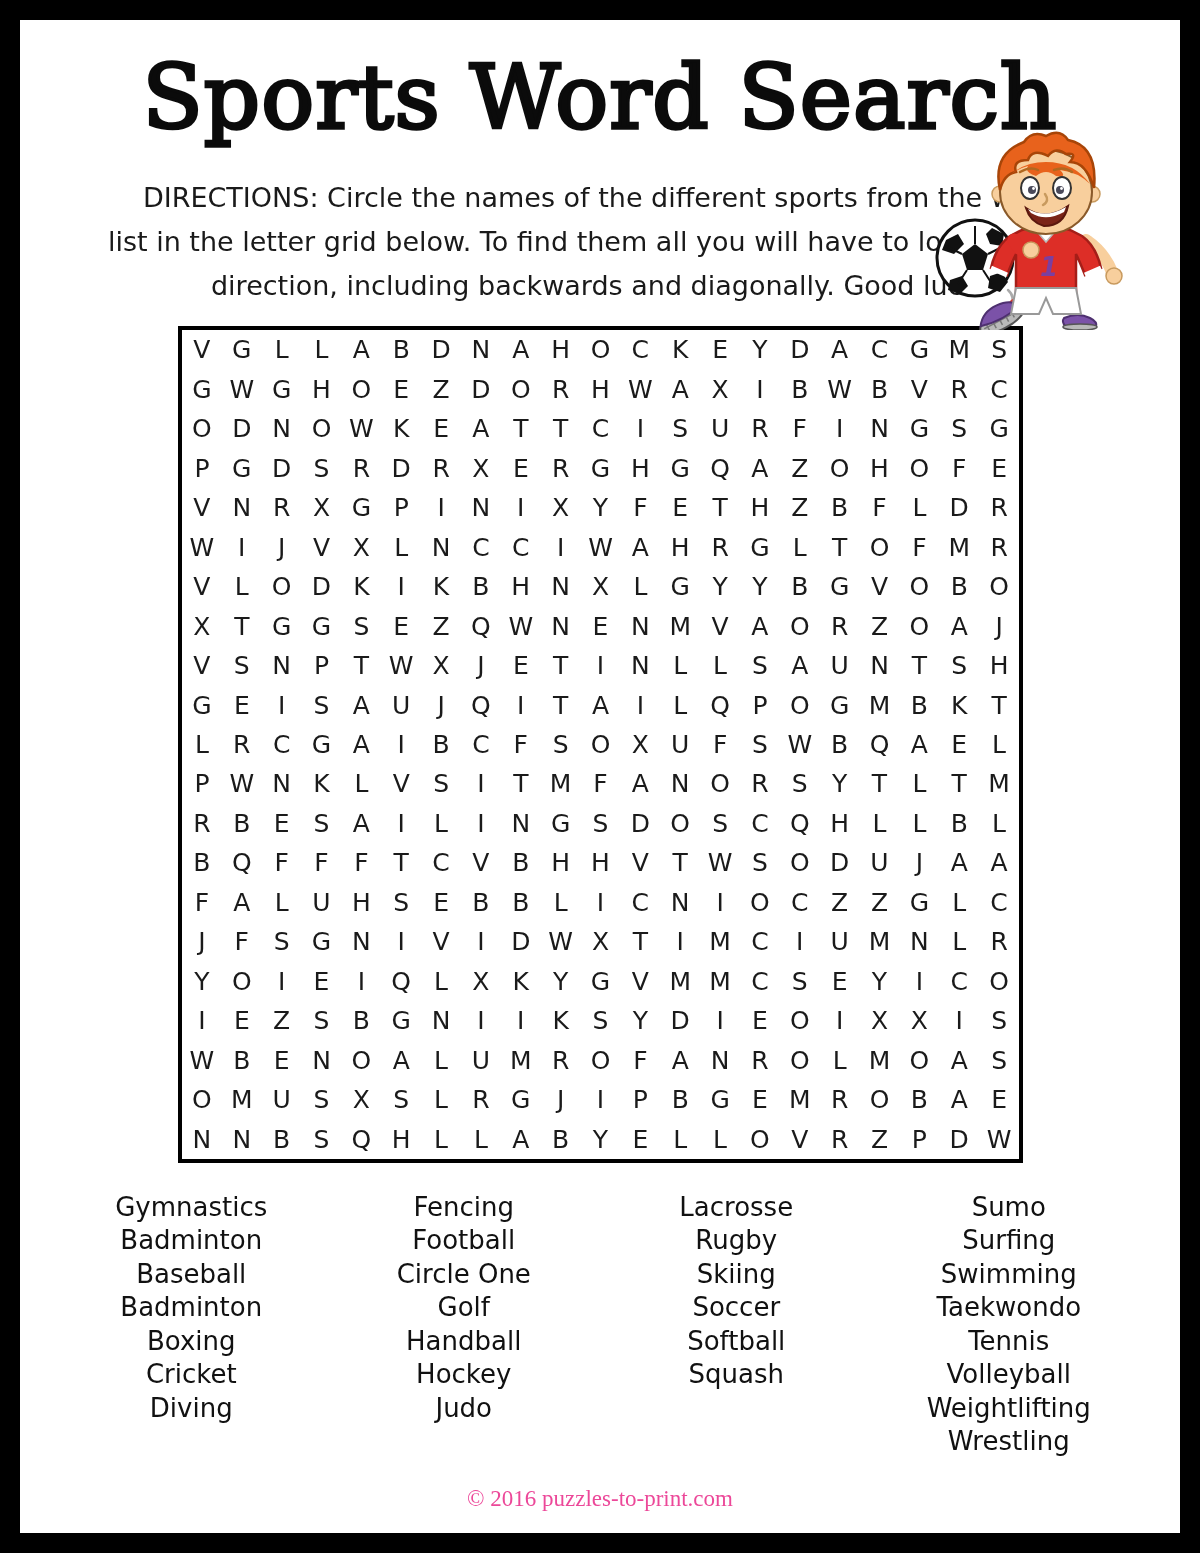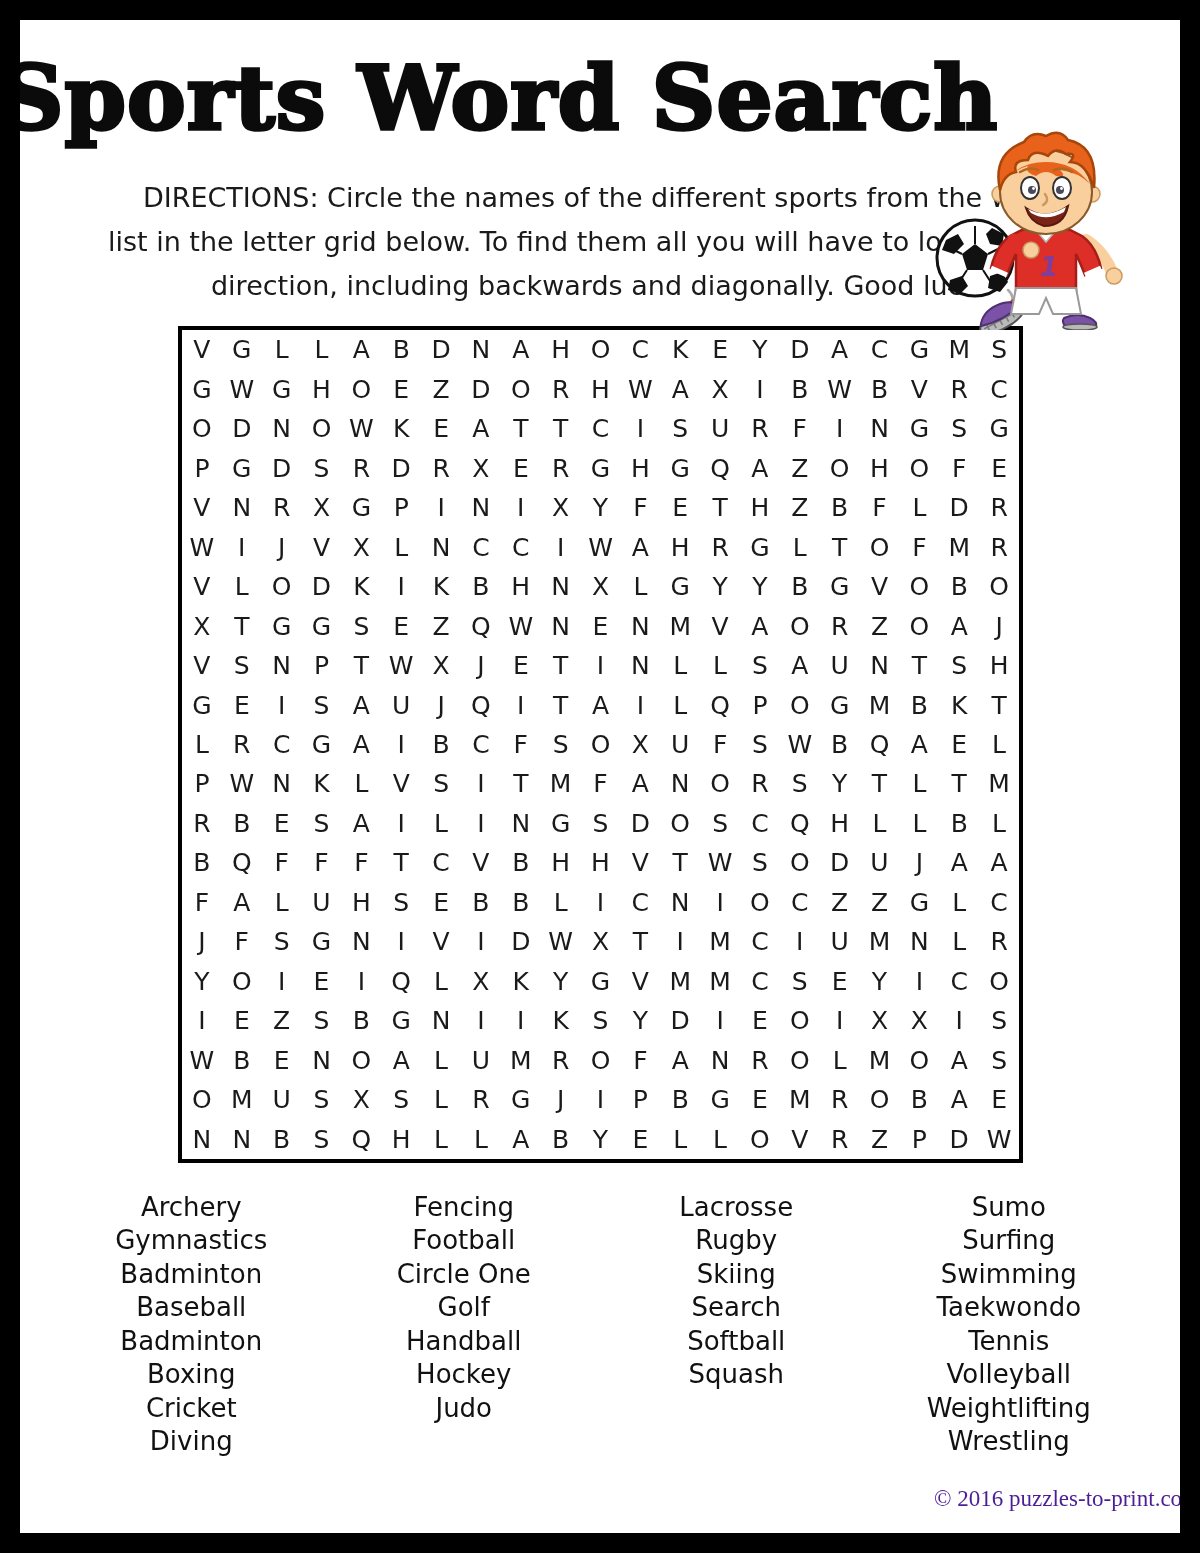--- a/index.html
+++ b/index.html
@@ -12,23 +12,23 @@
   }
   .frame{
     position:absolute;inset:0;
     border:20px solid #000;
     pointer-events:none;
     z-index:50;
   }
   .title{
     position:absolute;
     top:52px;left:0;right:0;
-    text-align:left;
+    text-align:center;
     font-family:"DejaVu Serif",serif;
-    font-weight:bold;
+    font-weight:normal;
     font-size:88px;
     line-height:1.05;
     color:#0b0b0b;
     letter-spacing:1px;
     -webkit-text-stroke:3.5px #0b0b0b;
     z-index:2;
     margin:0;
   }
   .directions{
     position:absolute;
@@ -73,24 +73,24 @@
   .word{
     height:33.5px;
     display:flex;align-items:center;justify-content:center;
     font-size:26px;
     color:#111;
     white-space:nowrap;
   }
   .footer{
     position:absolute;
     left:0;right:0;top:1486px;
-    text-align:right;
+    text-align:center;
     font-family:"Liberation Serif",serif;
     font-size:23px;
-    color:#4c1d95;
+    color:#ec4899;
     z-index:1;
   }
 </style>
 </head>
 <body>
 
 <div class="page">
 
   <div class="frame"></div>
 
@@ -612,21 +612,20 @@
       <span class="cell">V</span>
       <span class="cell">R</span>
       <span class="cell">Z</span>
       <span class="cell">P</span>
       <span class="cell">D</span>
       <span class="cell">W</span>
     </div>
 
   <div class="word-list">
     <div class="word-col">
-        <div class="word">Archery</div>
         <div class="word">Gymnastics</div>
         <div class="word">Badminton</div>
         <div class="word">Baseball</div>
         <div class="word">Badminton</div>
         <div class="word">Boxing</div>
         <div class="word">Cricket</div>
         <div class="word">Diving</div>
       </div>
     <div class="word-col">
         <div class="word">Fencing</div>
@@ -634,21 +633,21 @@
         <div class="word">Circle One</div>
         <div class="word">Golf</div>
         <div class="word">Handball</div>
         <div class="word">Hockey</div>
         <div class="word">Judo</div>
       </div>
     <div class="word-col">
         <div class="word">Lacrosse</div>
         <div class="word">Rugby</div>
         <div class="word">Skiing</div>
-        <div class="word">Search</div>
+        <div class="word">Soccer</div>
         <div class="word">Softball</div>
         <div class="word">Squash</div>
       </div>
     <div class="word-col">
         <div class="word">Sumo</div>
         <div class="word">Surfing</div>
         <div class="word">Swimming</div>
         <div class="word">Taekwondo</div>
         <div class="word">Tennis</div>
         <div class="word">Volleyball</div>

